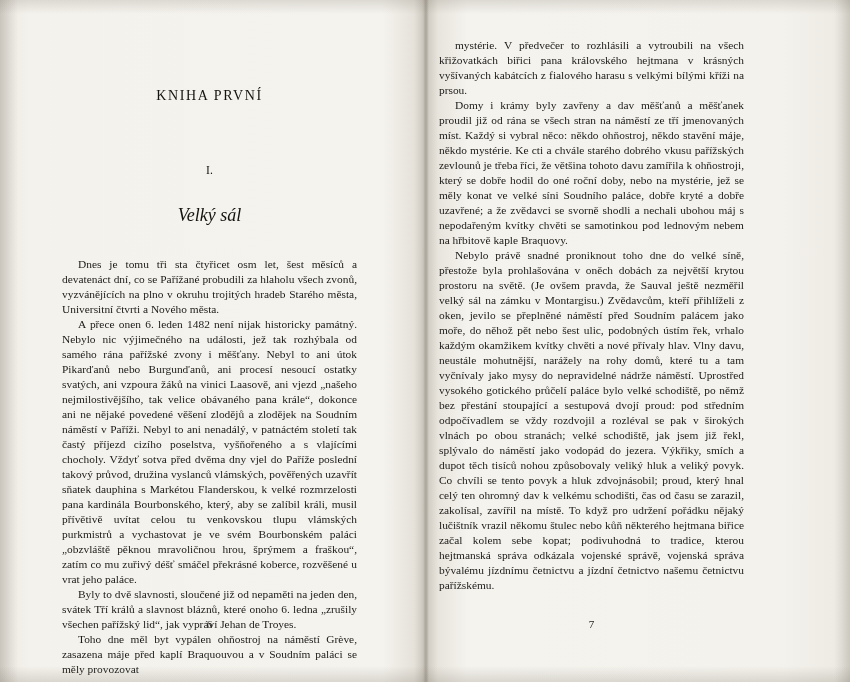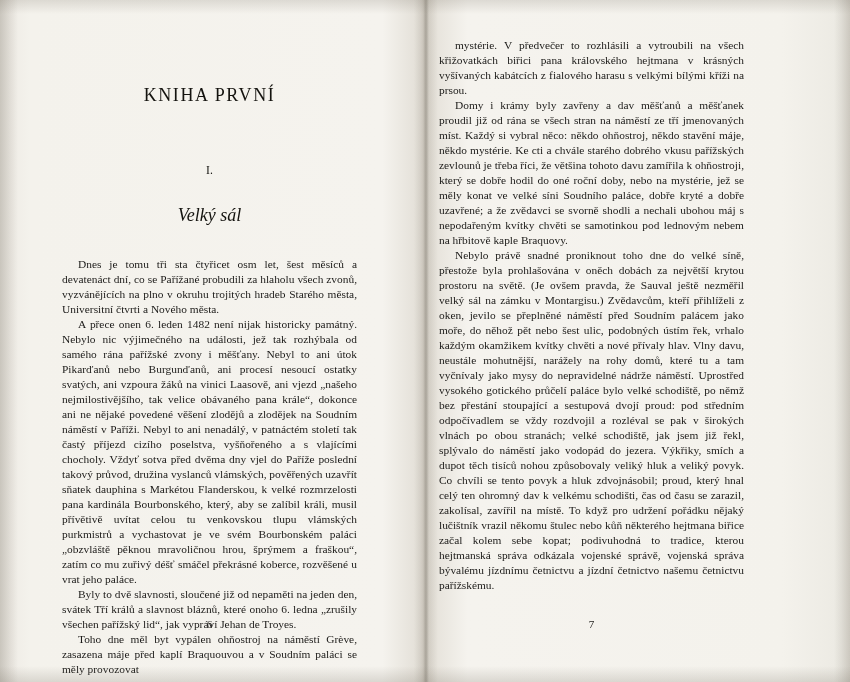--- a/index.html
+++ b/index.html
@@ -52,21 +52,21 @@
     left: 62px;
     top: 88px;
     width: 295px;
   }
   .right-col {
     left: 14px;
     top: 38px;
     width: 305px;
   }
   .part-title {
-    font-size: 18px;
+    font-size: 14px;
     letter-spacing: 1.6px;
     text-align: center;
     margin: 0 0 0 0;
     font-weight: normal;
     color: #14130f;
   }
   .chapter-num {
     text-align: center;
     font-size: 11.6px;
     margin-top: 60px;

